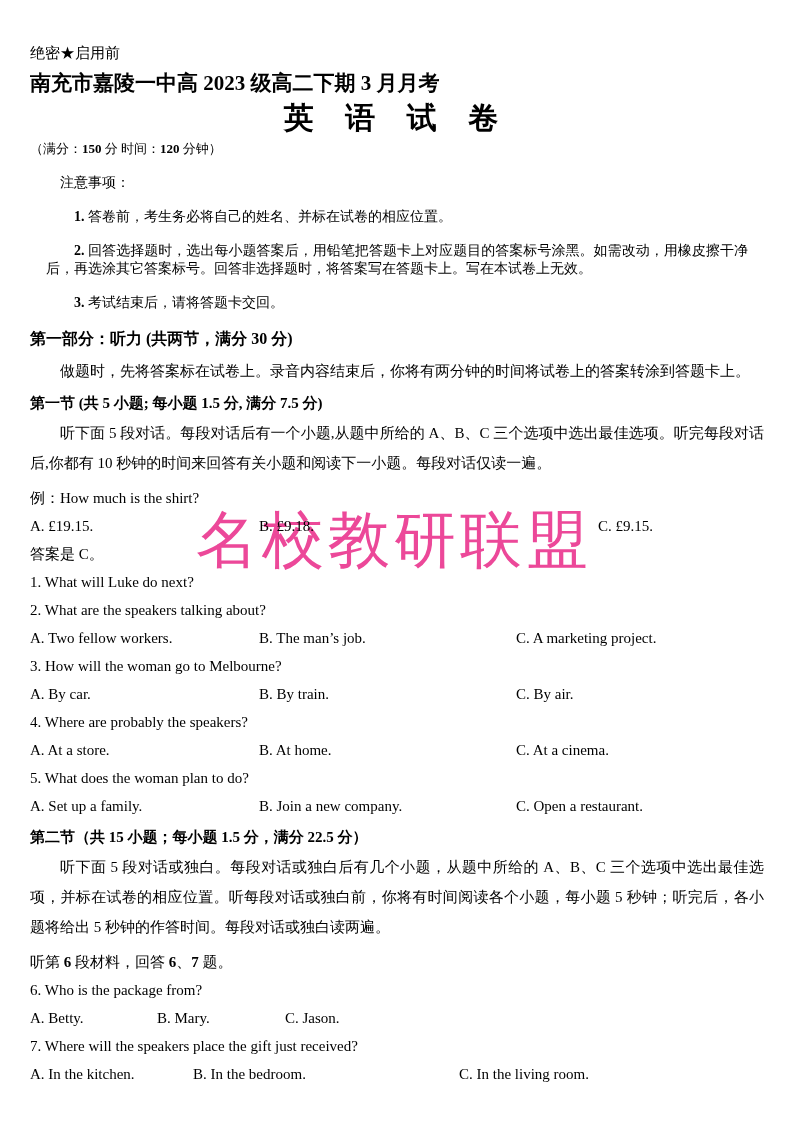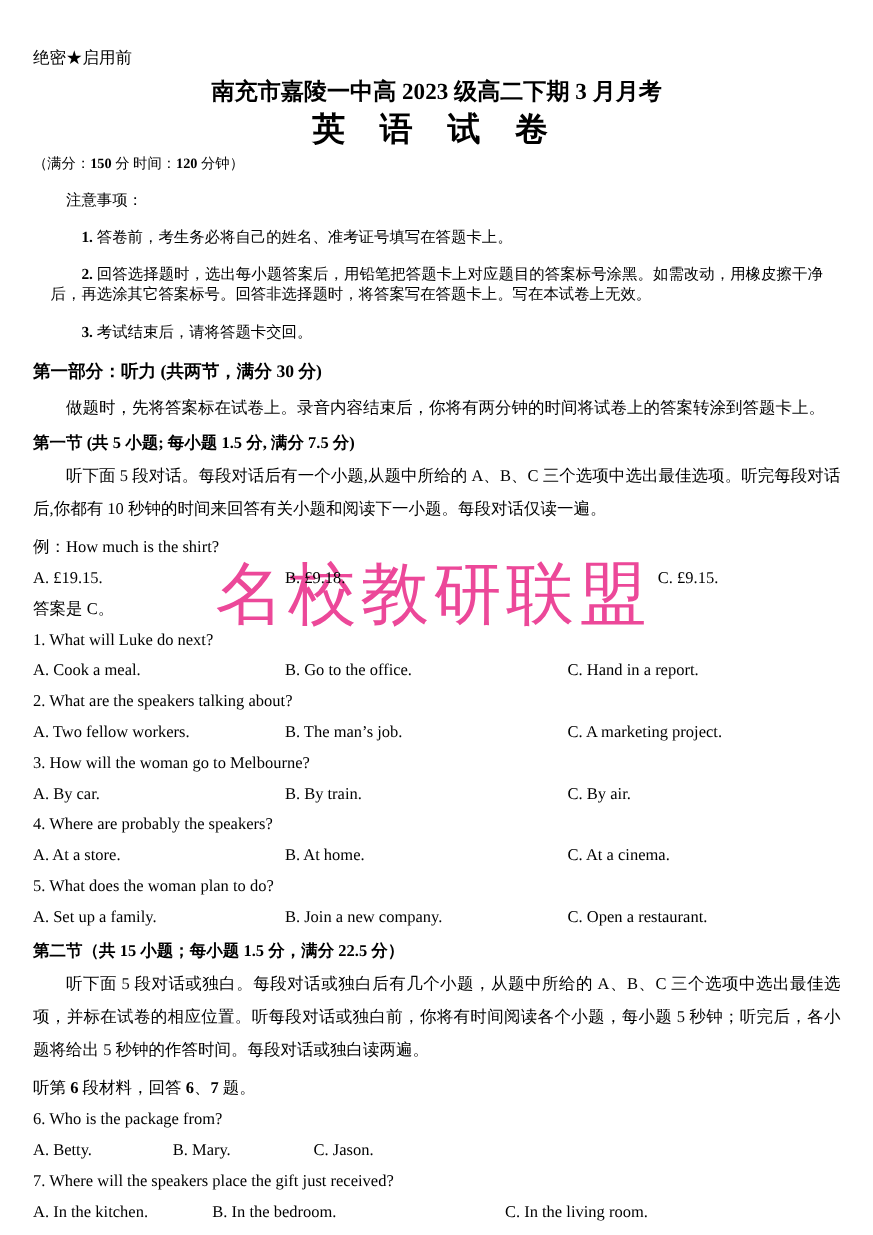--- a/index.html
+++ b/index.html
@@ -11,21 +11,21 @@
     font-size:15px;
     position:relative;overflow:hidden;
   }
   .page{
     position:relative;z-index:1;
     padding:44px 30px 0 30px;
     box-sizing:border-box;width:794px;height:1123px;
   }
   .b{font-weight:bold;}
   .secrecy{font-size:15px;line-height:18px;}
-  .title{margin-top:8px;text-align:center;font-size:21px;font-weight:bold;line-height:26px;}
+  .title{margin-top:8px;text-align:left;font-size:21px;font-weight:bold;line-height:26px;}
   .subject{margin-top:2px;text-align:center;font-size:30px;font-weight:bold;line-height:40px;letter-spacing:12px;}
   .scoreline{margin-top:2px;text-align:left;font-size:13px;line-height:18px;}
   .notice{margin-top:6px;font-size:14px;line-height:18px;}
   .notice p{margin:16px;text-align:justify;}
   .notice .nh{text-indent:1em;}
   .notice .ni{text-indent:2em;}
   .part-heading{margin-top:12px;font-size:16px;line-height:22px;font-weight:bold;}
   .sec-heading{margin-top:6px;font-size:15px;line-height:22px;font-weight:bold;}
   .para{margin:4px 0 0 0;text-indent:2em;text-align:justify;line-height:30px;font-size:15px;}
   .line{line-height:28px;font-size:15px;}
@@ -54,21 +54,21 @@
   <div class="secrecy">绝密★启用前</div>
 
   <div class="title">南充市嘉陵一中高 2023 级高二下期 3 月月考</div>
 
   <div class="subject">英 语 试 卷</div>
 
   <div class="scoreline"><span>（满分：</span><span class="b">150</span><span> 分  时间：</span><span class="b">120</span><span> 分钟）</span></div>
 
   <div class="notice">
     <p class="nh">注意事项：</p>
-    <p class="ni"><span class="b">1.</span><span> 答卷前，考生务必将自己的姓名、准考证号填写在答题卡上。</span></p>
+    <p class="ni"><span class="b">1.</span><span> 答卷前，考生务必将自己的姓名、并标在试卷的相应位置。</span></p>
     <p class="ni"><span class="b">2.</span><span> 回答选择题时，选出每小题答案后，用铅笔把答题卡上对应题目的答案标号涂黑。如需改动，用橡皮擦干净后，再选涂其它答案标号。回答非选择题时，将答案写在答题卡上。写在本试卷上无效。</span></p>
     <p class="ni"><span class="b">3.</span><span> 考试结束后，请将答题卡交回。</span></p>
   </div>
 
   <div class="part-heading"><span>第一部分：听力 (共两节，满分 </span><span>30</span><span> 分)</span></div>
 
   <p class="para" style="margin-top:6px">做题时，先将答案标在试卷上。录音内容结束后，你将有两分钟的时间将试卷上的答案转涂到答题卡上。</p>
 
   <div class="sec-heading"><span>第一节 (共 </span><span>5</span><span> 小题; 每小题 </span><span>1.5</span><span> 分, 满分 </span><span>7.5</span><span> 分)</span></div>
 
@@ -76,25 +76,20 @@
 
   <div class="line mt6">例：How much is the shirt?</div>
   <div class="opts opts-example">
     <span>A. £19.15.</span>
     <span>B. £9.18.</span>
     <span>C. £9.15.</span>
   </div>
   <div class="line">答案是 C。</div>
 
   <div class="line">1. What will Luke do next?</div>
-  <div class="opts opts-std">
-    <span>A. Cook a meal.</span>
-    <span>B. Go to the office.</span>
-    <span>C. Hand in a report.</span>
-  </div>
 
   <div class="line">2. What are the speakers talking about?</div>
   <div class="opts opts-std">
     <span>A. Two fellow workers.</span>
     <span>B. The man’s job.</span>
     <span>C. A marketing project.</span>
   </div>
 
   <div class="line">3. How will the woman go to Melbourne?</div>
   <div class="opts opts-std">

